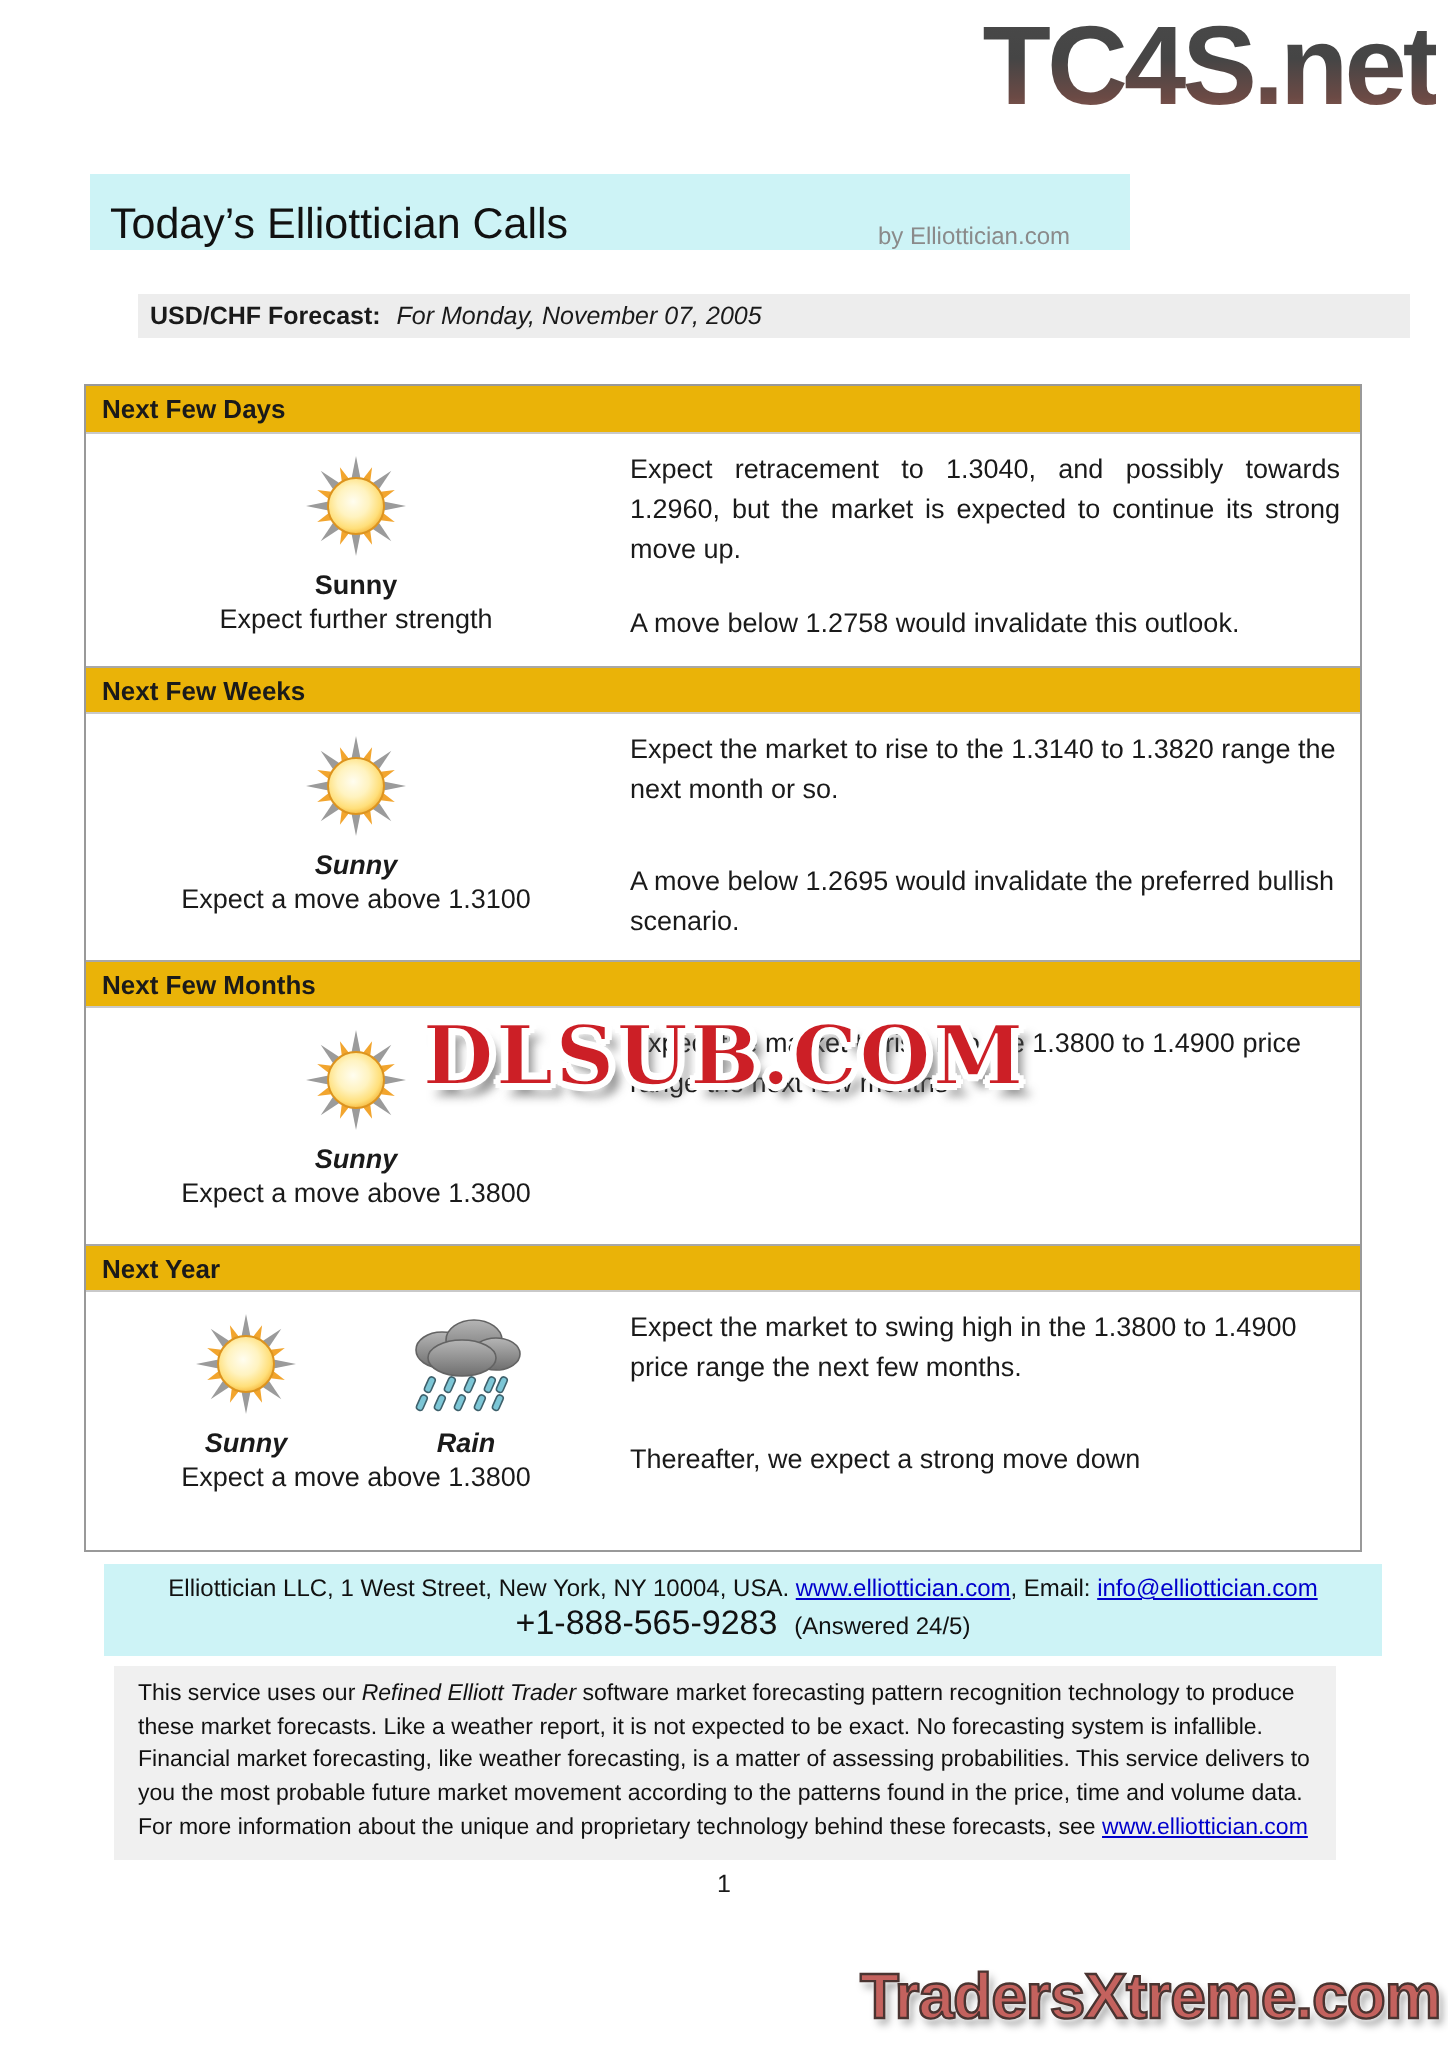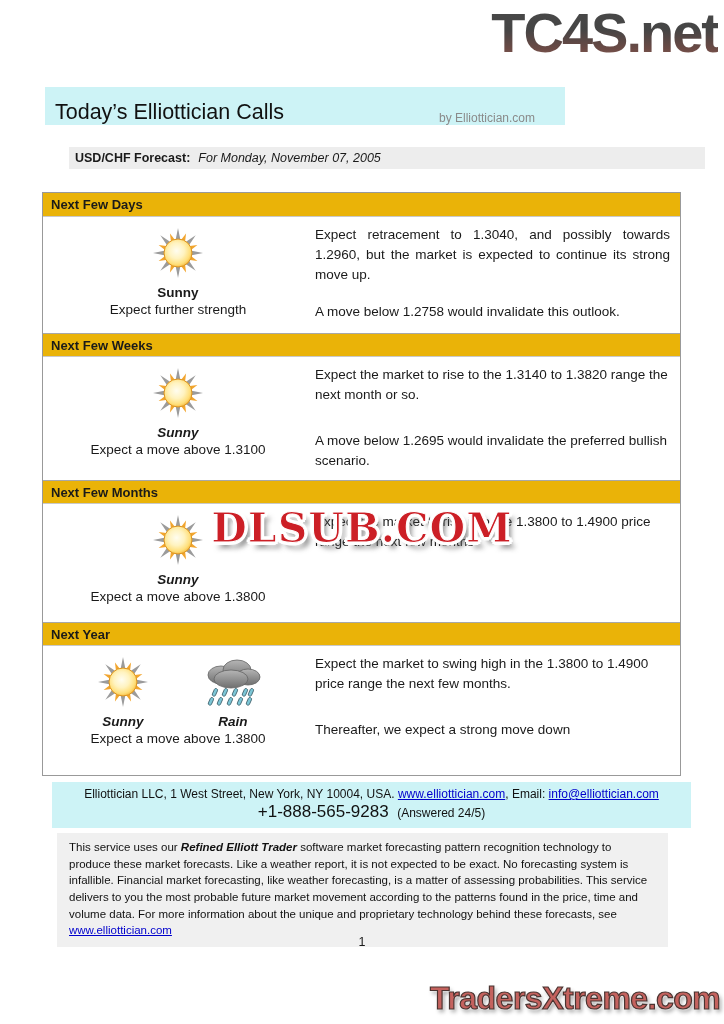--- a/index.html
+++ b/index.html
@@ -89,21 +89,21 @@
   .footer-phone { font-size:17px; color:#111; }
   .footer-note { font-size:12px; color:#111; margin-left:4px; }
   a.link { color:#0000cc; text-decoration:underline; cursor:pointer; }
 
   
   .disclaimer {
     position:absolute; top:833px; left:57px; width:611px;
     background:#f0f0f0; font-size:11.5px; line-height:1.45; padding:6px 12px 8px 12px;
     color:#111;
   }
-  .disclaimer .product { font-weight:bold; font-style:italic; }
+  .disclaimer .product { font-weight:normal; font-style:italic; }
 
   .page-number {
     position:absolute; top:935px; left:0; width:724px; text-align:center; font-size:12.5px;
   }
 
   
   .bottom-logo {
     position:absolute; top:980px; left:430px; width:290px; 
     font-family:Liberation Sans, sans-serif; font-weight:bold; font-size:32px;
     letter-spacing:-0.5px; color:#c4625e; white-space:nowrap;

